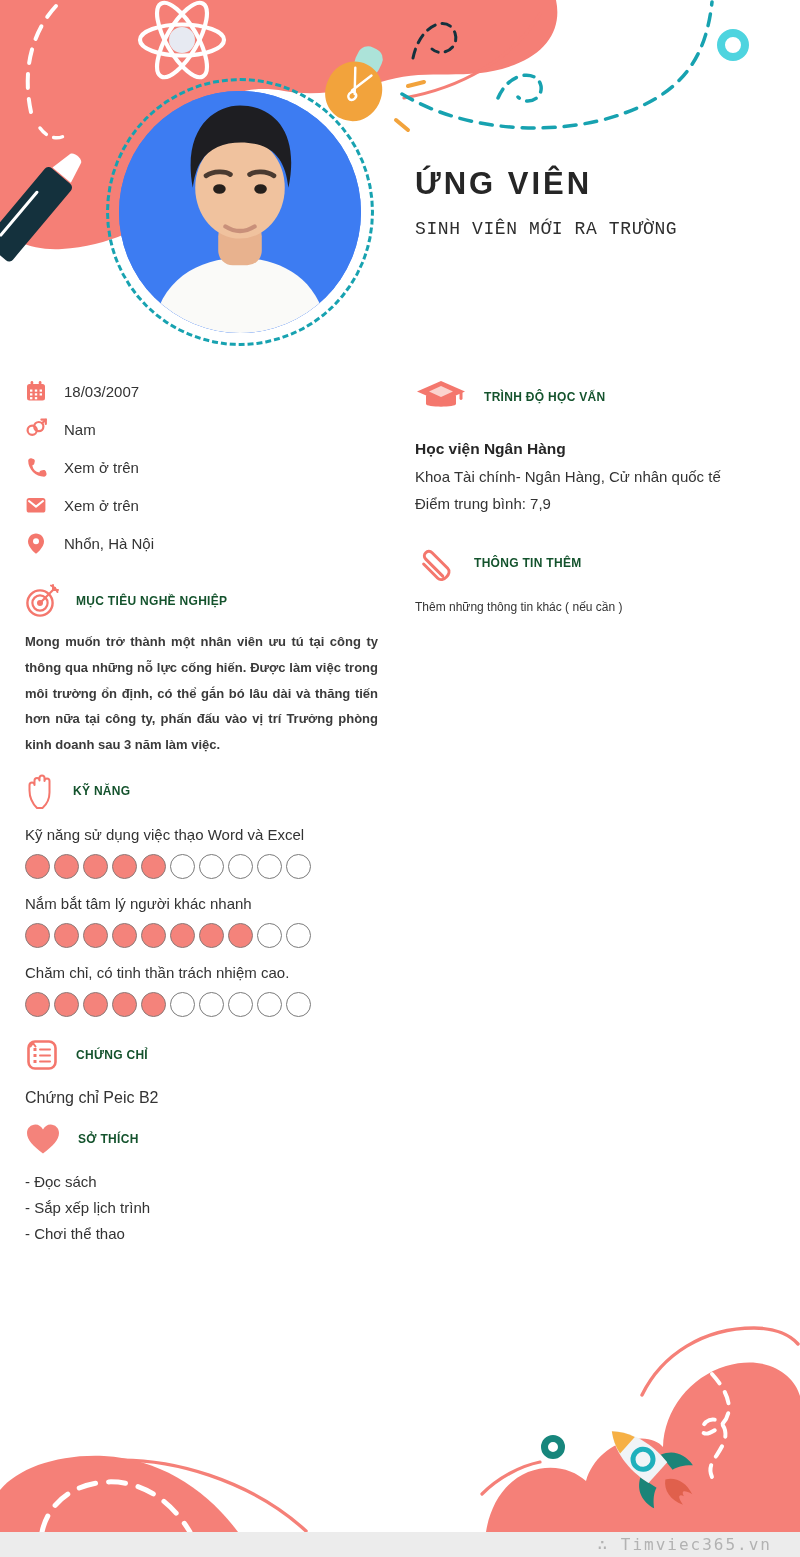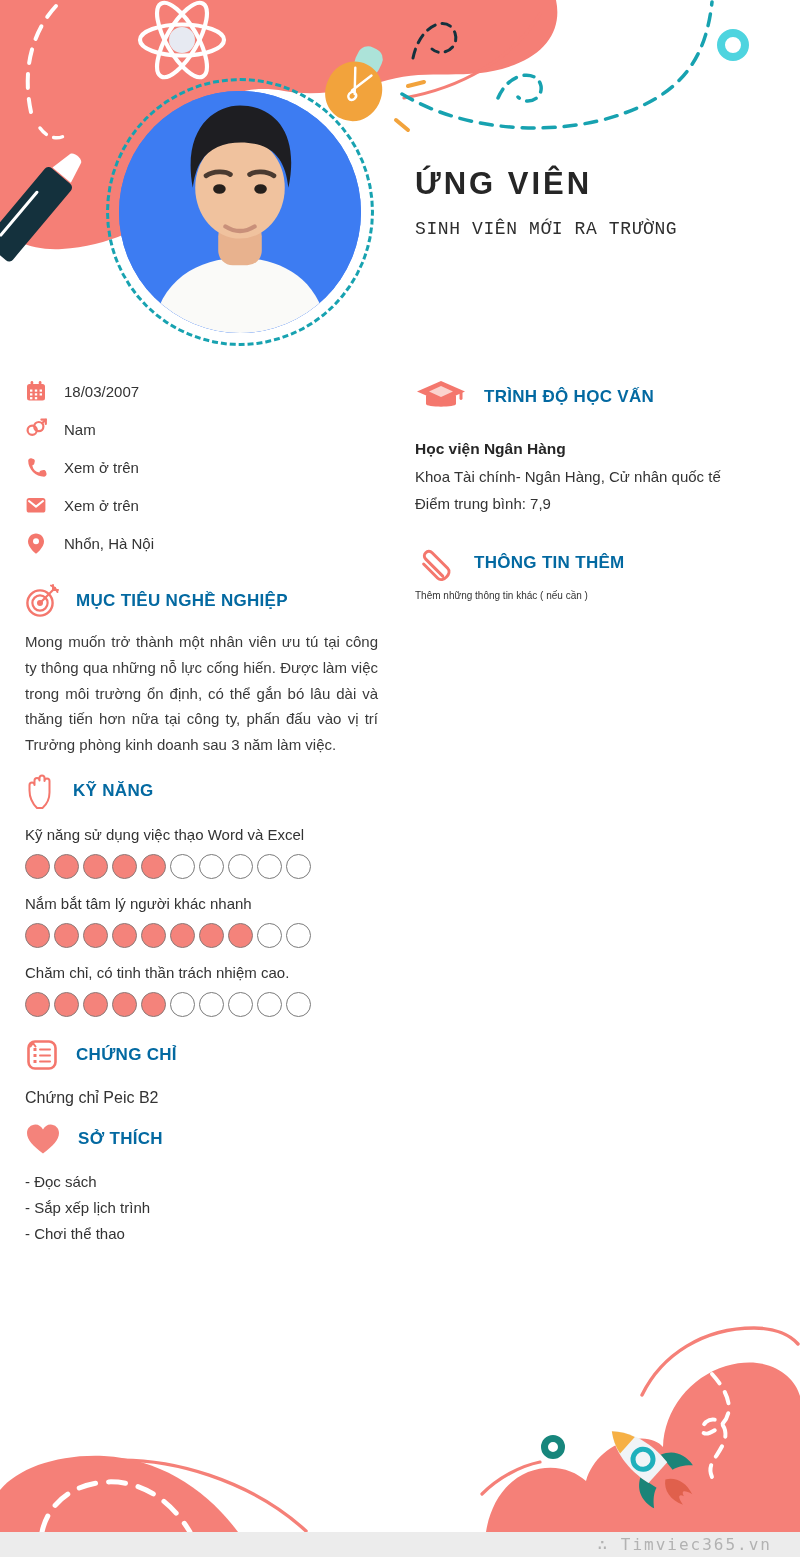--- a/index.html
+++ b/index.html
@@ -23,41 +23,41 @@
   
   .col-left{position:absolute;left:25px;top:380px;width:353px;}
   .col-right{position:absolute;left:415px;top:380px;width:372px;}
 
   .contact-row{display:flex;align-items:center;height:22px;margin-bottom:16px;}
   .contact-row .ic{width:22px;height:22px;margin-right:17px;flex:none;}
   .contact-row .val{font-size:15px;color:#333;}
 
   .sec-head{display:flex;align-items:center;}
   .sec-head .sic{flex:none;margin-right:17px;}
-  .sec-title{font-size:17px;font-weight:bold;color:#0369a1;letter-spacing:0.3px;}
+  .sec-title{font-size:12px;font-weight:bold;color:#14532d;letter-spacing:0.3px;}
 
   .objective-head{margin-top:30px;}
-  .objective-body{margin-top:11px;font-size:15px;line-height:25.8px;text-align:justify;color:#3a3a3a;}
+  .objective-body{margin-top:11px;font-size:13px;line-height:25.8px;text-align:justify;color:#3a3a3a;font-weight:bold;}
 
   .skills-head{margin-top:14px;}
   .skill-label{margin-top:16px;font-size:15px;color:#333;}
   .dots{margin-top:11px;display:flex;}
   .dot{width:25px;height:25px;border-radius:50%;background:#fff;border:1.5px solid #7b7b7b;
        box-sizing:border-box;margin-right:4px;flex:none;}
   .dot.filled{background:#f4837b;border-color:#8c7a78;}
 
   .cert-head{margin-top:21px;}
   .cert-item{margin-top:17px;font-size:16px;color:#333;}
   .hobby-head{margin-top:15px;}
   .hobby-list{margin-top:13px;font-size:15px;line-height:26px;color:#333;}
 
   .edu-school{margin-top:27px;font-size:15.5px;font-weight:bold;color:#262626;}
   .edu-line{margin-top:10px;font-size:15px;color:#333;}
   .extra-head{margin-top:27px;}
-  .extra-body{margin-top:3px;font-size:10px;color:#333;}
+  .extra-body{margin-top:13px;font-size:12px;color:#333;}
 
   .footer{position:absolute;left:0;top:1532px;width:800px;height:39px;background:#ececec;
           font-family:"DejaVu Sans Mono",monospace;font-size:16px;color:#b2b2b2;
           letter-spacing:2px;text-align:right;line-height:25px;box-sizing:border-box;padding-right:28px;}
 </style>
 </head>
 <body>
 
 <div class="page">
 

